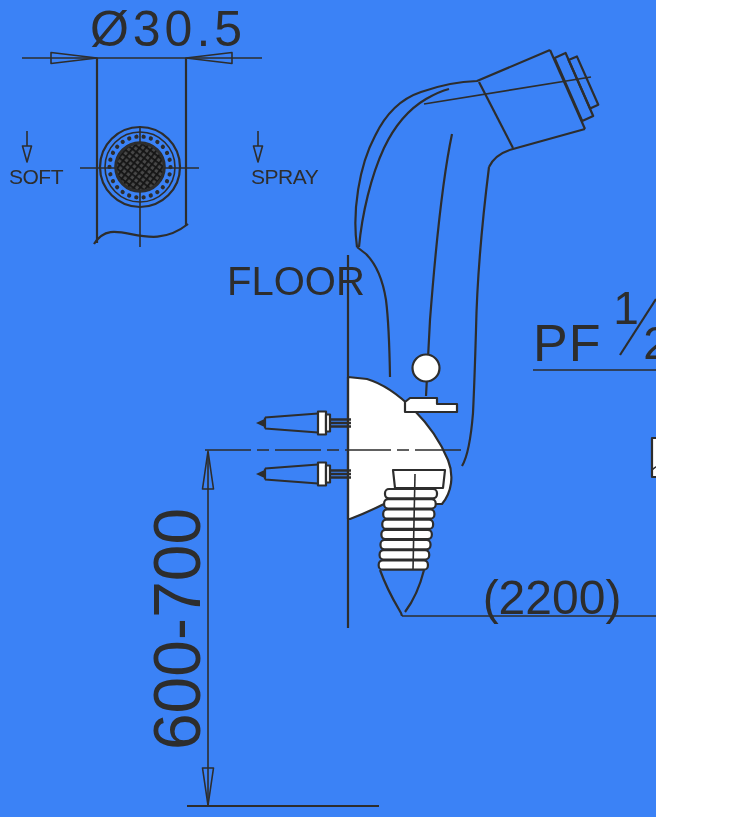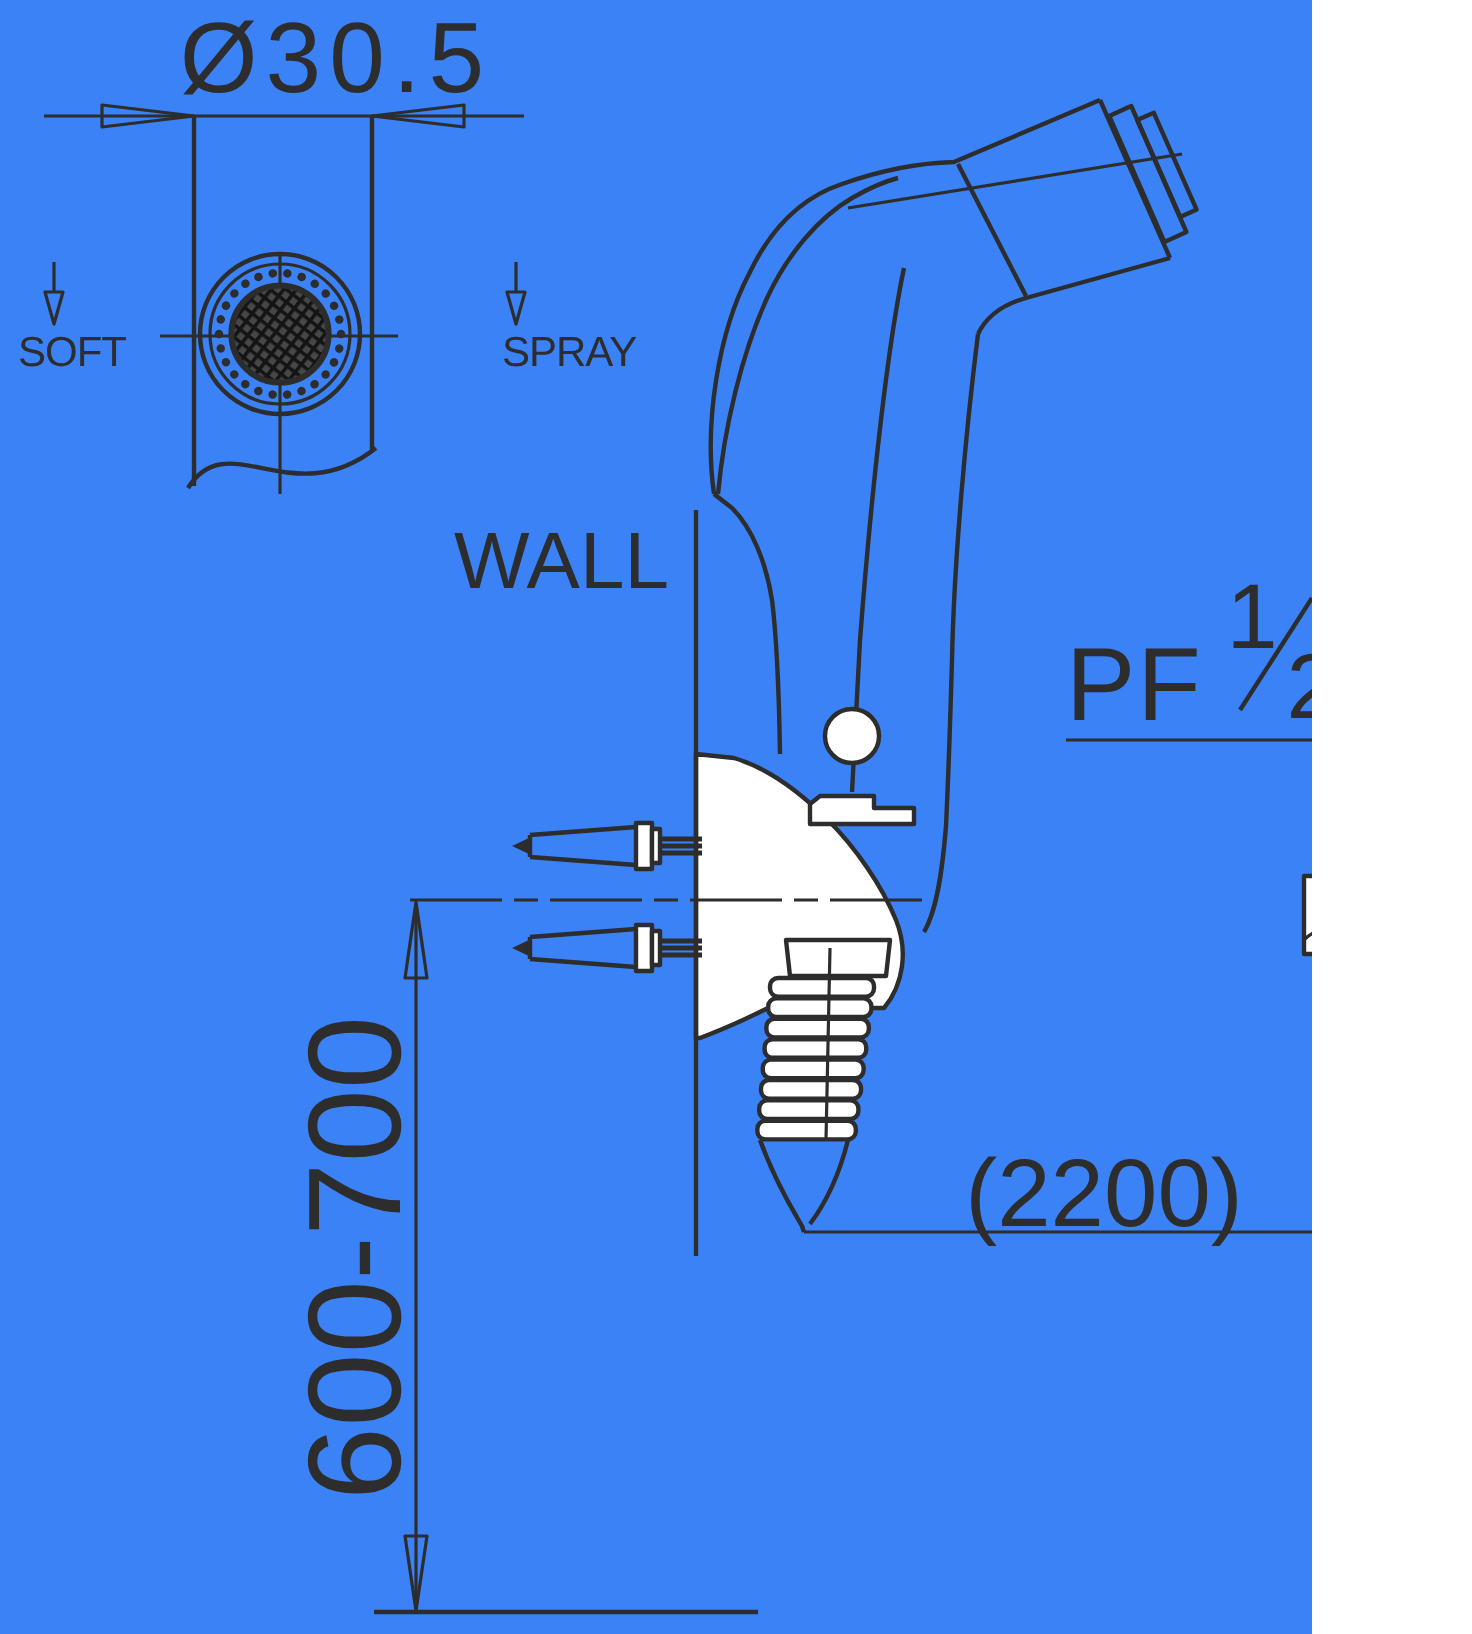--- a/index.html
+++ b/index.html
@@ -142,20 +142,20 @@
     <rect class="o w" x="667" y="477" width="49" height="14"></rect>
     <path class="o" d="M672,491 L672,562 M711,491 L711,562"></path>
     <path class="t" d="M672,499 L711,492 M672,507 L711,500 M672,515 L711,508 M672,523 L711,516 M672,531 L711,524 M672,539 L711,532 M672,547 L711,540 M672,555 L711,548 M672,563 L711,556"></path>
     <path class="o" d="M672,562 L682,573 L690,566 L696,566 L702,573 L711,561"></path>
   </g>
 </svg>
 
 <div class="lbl lbl-diameter">Ø30.5</div>
 <div class="lbl lbl-soft">SOFT</div>
 <div class="lbl lbl-spray">SPRAY</div>
-<div class="lbl lbl-wall">WALL</div>
+<div class="lbl lbl-wall">FLOOR</div>
 <div class="lbl lbl-thread">PF</div>
 <div class="lbl frac-num">1</div>
 <div class="lbl frac-den">2</div>
 <div class="lbl lbl-hose">(2200)</div>
 <div class="lbl lbl-height">600-700</div>
 
 </div>
 
 </body></html>

